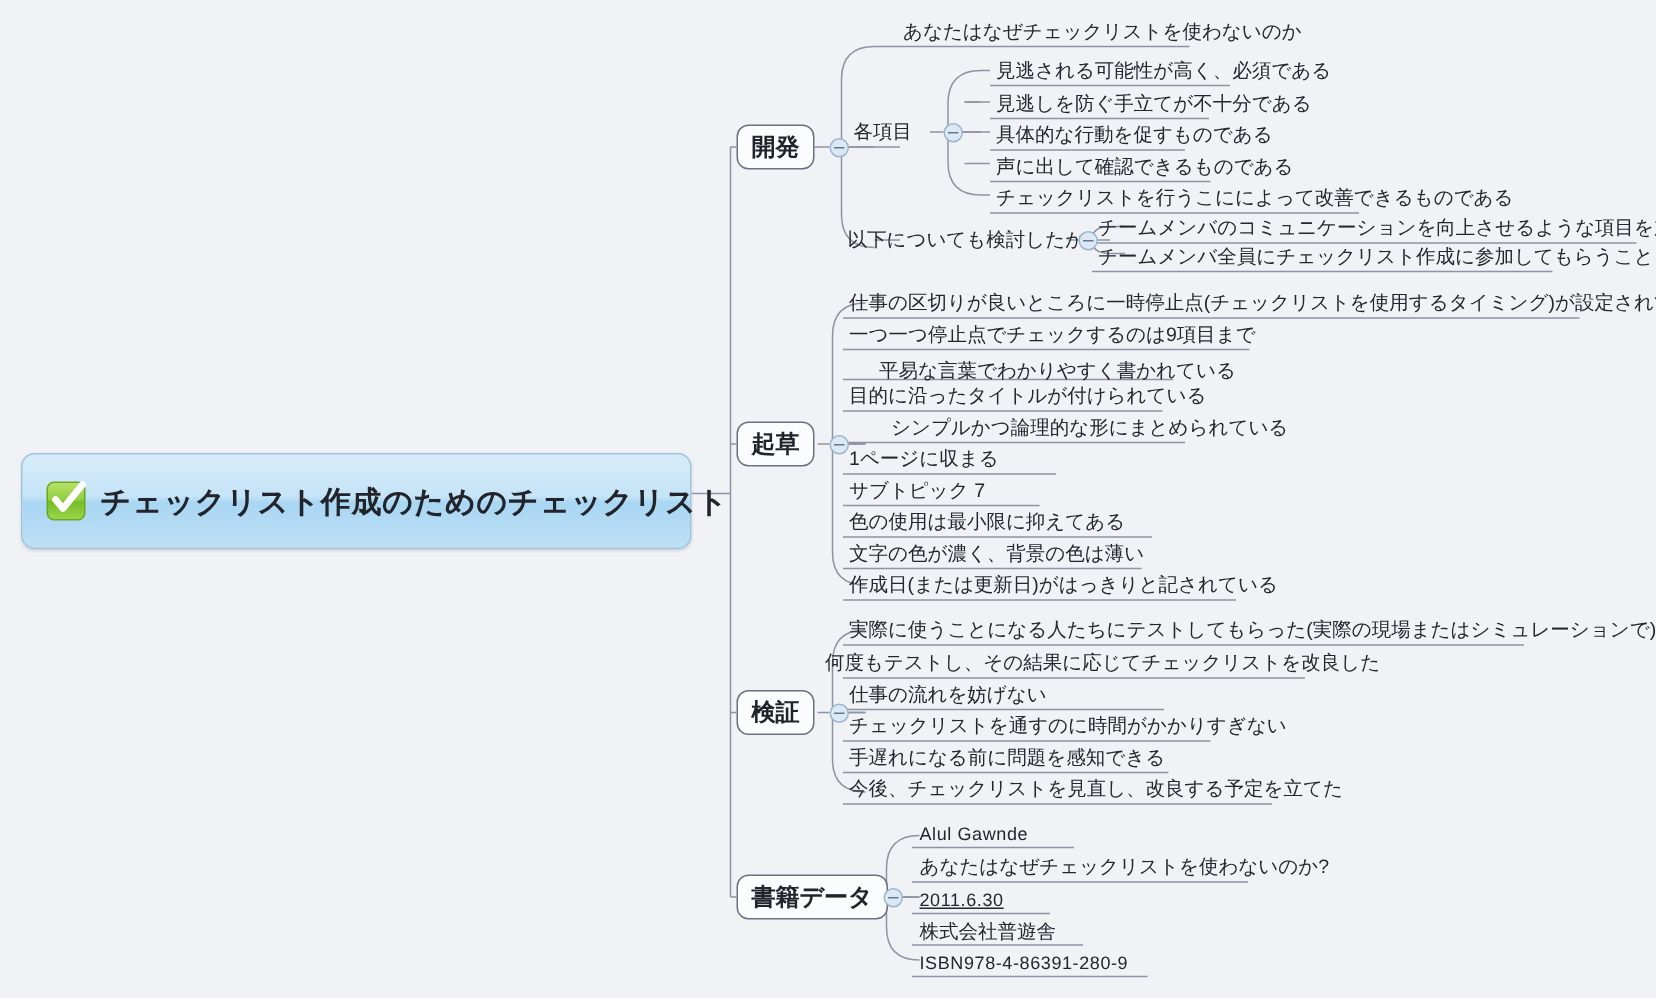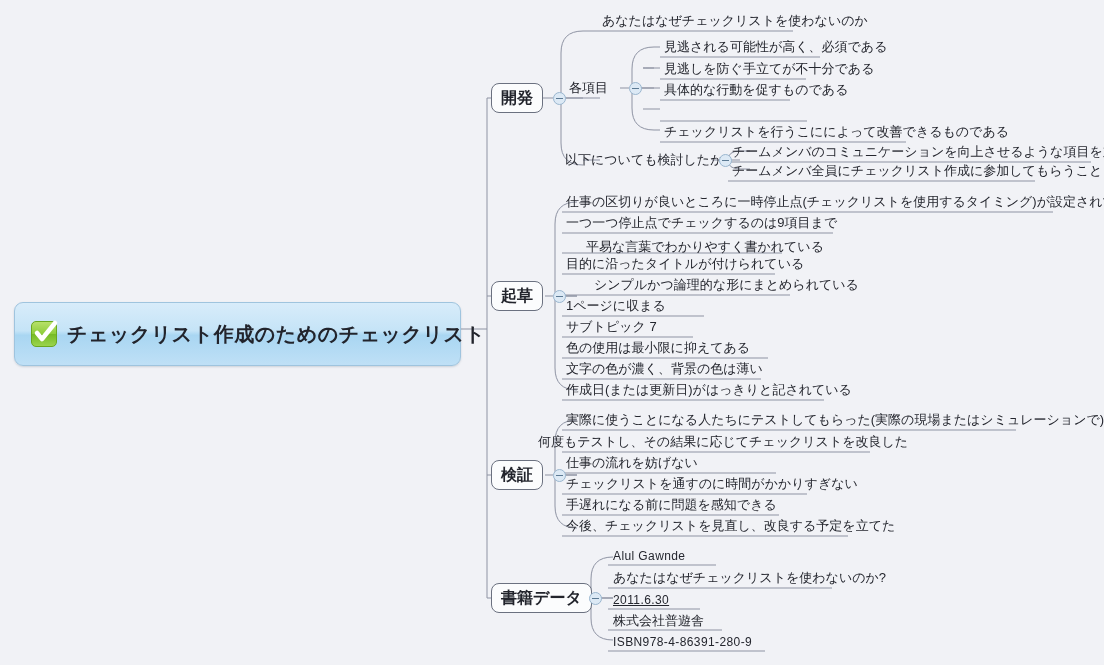--- a/index.html
+++ b/index.html
@@ -272,41 +272,42 @@
   <div class="toggle" style="left:589px; top:592px;"></div>
 
   <div class="topic" style="left:600px; top:13px;">あなたはなぜチェックリストを使わないのか</div>
 
   <div class="topic sub-parent" style="left:567px; top:80px;">各項目</div>
   <div class="toggle" style="left:629px; top:82px;"></div>
 
   <div class="topic" style="left:662px; top:39px;">見逃される可能性が高く、必須である</div>
   <div class="topic" style="left:662px; top:61px;">見逃しを防ぐ手立てが不十分である</div>
   <div class="topic" style="left:662px; top:82px;">具体的な行動を促すものである</div>
+  <div class="topic" style="left:662px; top:103px;">声に出して確認できるものである</div>
   <div class="topic" style="left:662px; top:124px;">チェックリストを行うこにによって改善できるものである</div>
 
   <div class="topic sub-parent" style="left:563px; top:152px;">以下についても検討したか</div>
   <div class="toggle" style="left:719px; top:154px;"></div>
 
   <div class="topic" style="left:730px; top:144px;">チームメンバのコミュニケーションを向上させるような項目を加えること</div>
   <div class="topic" style="left:730px; top:163px;">チームメンバ全員にチェックリスト作成に参加してもらうこと</div>
 
   <div class="topic" style="left:564px; top:194px;">仕事の区切りが良いところに一時停止点(チェックリストを使用するタイミング)が設定されている</div>
   <div class="topic" style="left:564px; top:215px;">一つ一つ停止点でチェックするのは9項目まで</div>
   <div class="topic" style="left:564px; top:239px;margin-left:20px;">平易な言葉でわかりやすく書かれている</div>
   <div class="topic" style="left:564px; top:256px;">目的に沿ったタイトルが付けられている</div>
   <div class="topic" style="left:564px; top:277px;margin-left:28px;">シンプルかつ論理的な形にまとめられている</div>
   <div class="topic" style="left:564px; top:298px;">1ページに収まる</div>
   <div class="topic" style="left:564px; top:319px;">サブトピック 7</div>
   <div class="topic" style="left:564px; top:340px;">色の使用は最小限に抑えてある</div>
   <div class="topic" style="left:564px; top:361px;">文字の色が濃く、背景の色は薄い</div>
   <div class="topic" style="left:564px; top:382px;">作成日(または更新日)がはっきりと記されている</div>
 
   <div class="topic" style="left:564px; top:412px;">実際に使うことになる人たちにテストしてもらった(実際の現場またはシミュレーションで)</div>
-  <div class="topic" style="left:536px; top:434px;">何度もテストし、その結果に応じてチェックリストを改良した</div>
+  <div class="topic" style="left:548px; top:434px;">何度もテストし、その結果に応じてチェックリストを改良した</div>
   <div class="topic" style="left:564px; top:455px;">仕事の流れを妨げない</div>
   <div class="topic" style="left:564px; top:476px;">チェックリストを通すのに時間がかかりすぎない</div>
   <div class="topic" style="left:564px; top:497px;">手遅れになる前に問題を感知できる</div>
   <div class="topic" style="left:564px; top:518px;">今後、チェックリストを見直し、改良する予定を立てた</div>
 
   <div class="topic small" style="left:611px; top:548px;">Alul Gawnde</div>
   <div class="topic" style="left:611px; top:570px;">あなたはなぜチェックリストを使わないのか?</div>
   <div class="topic small" style="left:611px; top:592px;text-decoration:underline;">2011.6.30</div>
   <div class="topic" style="left:611px; top:613px;">株式会社普遊舎</div>
   <div class="topic small" style="left:611px; top:634px;">ISBN978-4-86391-280-9</div>

